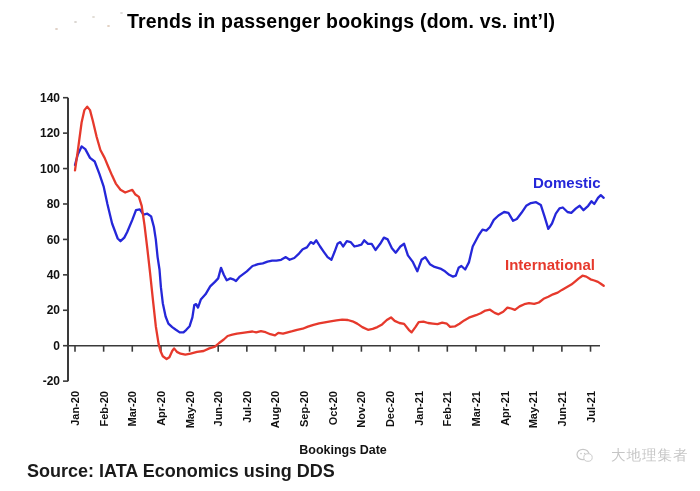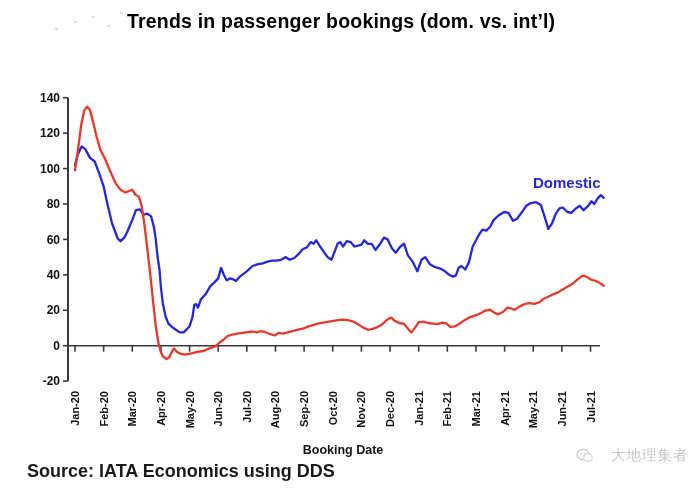--- a/index.html
+++ b/index.html
@@ -98,22 +98,23 @@
       <text text-anchor="end" class="xtick-label" transform="translate(537.24,391) rotate(-90)">May-21</text>
       <line x1="561.88" y1="345.7" x2="561.88" y2="351.7" stroke="#3a3a3a" stroke-width="1.6"></line>
       <text text-anchor="end" class="xtick-label" transform="translate(565.88,391) rotate(-90)">Jun-21</text>
       <line x1="590.52" y1="345.7" x2="590.52" y2="351.7" stroke="#3a3a3a" stroke-width="1.6"></line>
       <text text-anchor="end" class="xtick-label" transform="translate(594.52,391) rotate(-90)">Jul-21</text>
       <polyline points="75.0,165.0 77.8,154.4 81.6,146.4 85.3,149.1 90.0,157.9 94.7,161.5 99.4,173.9 103.6,186.3 107.4,204.0 112.1,223.5 117.7,238.5 120.5,241.2 124.3,237.6 127.1,232.3 132.3,219.9 136.0,210.2 139.8,209.3 143.5,214.6 147.3,213.7 151.1,216.4 153.9,227.0 155.8,239.4 157.6,257.1 159.5,269.5 160.9,287.2 162.8,303.2 165.6,316.5 168.4,323.6 172.2,327.1 175.9,329.8 179.7,332.4 183.5,332.4 186.3,329.8 189.6,326.2 192.4,317.4 194.3,305.0 196.1,304.1 198.0,307.6 200.8,299.6 205.5,294.3 210.2,286.4 214.9,281.9 218.2,278.4 221.0,267.8 223.8,274.8 226.7,280.2 230.4,278.4 233.2,279.3 236.0,281.0 239.8,276.6 246.8,271.3 252.5,266.0 258.1,264.2 262.8,263.3 267.5,261.6 272.2,260.7 276.4,260.7 281.1,259.8 285.8,257.1 289.6,259.8 294.3,258.0 299.0,253.6 302.7,249.2 306.9,247.4 310.7,242.1 313.5,243.8 316.3,240.3 320.1,246.5 323.8,251.8 327.6,257.1 331.4,259.8 334.6,251.8 337.5,243.8 340.3,242.1 343.1,246.5 346.8,241.2 350.6,242.1 354.4,246.5 358.1,245.6 361.4,244.7 364.2,240.3 368.0,243.8 371.7,243.8 375.5,250.0 380.2,243.8 383.9,237.6 387.7,239.4 391.9,248.3 395.7,252.7 400.4,246.5 404.1,243.8 407.9,255.4 412.6,261.6 417.3,271.3 421.5,259.8 425.3,257.1 429.9,264.2 434.6,266.9 440.3,268.6 445.0,271.3 449.2,274.8 453.0,276.6 455.8,275.7 458.6,267.8 461.4,266.0 465.2,269.5 468.9,262.4 472.7,246.5 478.8,235.0 482.5,229.7 486.3,230.6 490.0,227.0 493.8,219.9 498.5,215.5 504.1,212.0 508.4,212.8 513.1,220.8 516.8,219.0 521.5,212.8 526.2,205.8 530.9,203.1 536.1,202.2 540.8,204.9 544.5,216.4 548.3,228.8 552.0,223.5 555.8,213.7 559.5,208.4 562.8,207.5 567.5,212.0 571.3,212.8 576.0,208.4 579.7,205.8 583.5,210.2 588.2,205.8 591.5,201.3 594.3,204.0 598.0,197.8 600.8,195.1 603.7,197.8" fill="none" stroke="#2527d9" stroke-width="2.3" stroke-linejoin="round" stroke-linecap="round"></polyline>
       <polyline points="75.0,170.3 77.8,150.8 81.6,122.5 84.4,110.1 87.2,106.6 90.0,110.1 92.8,120.7 96.6,136.7 100.4,150.0 104.6,157.9 108.3,166.8 112.1,175.6 115.8,183.6 120.5,189.8 125.2,192.5 132.3,189.8 135.1,194.2 138.9,196.9 141.7,205.8 144.5,225.2 147.3,248.3 150.1,273.1 152.9,299.6 155.8,326.2 158.6,343.9 160.5,351.0 162.8,356.3 166.6,359.0 169.4,357.2 172.2,351.0 174.1,348.4 176.9,351.9 180.6,353.7 185.3,354.6 190.5,353.7 197.1,351.9 203.6,351.0 209.3,348.4 214.9,346.6 219.1,343.0 223.8,339.5 227.6,336.0 232.3,334.7 237.0,333.7 242.6,332.9 247.8,332.2 252.5,331.5 256.2,332.4 260.9,331.2 265.6,332.2 270.3,334.2 275.0,335.4 278.3,332.9 283.0,333.7 287.7,332.4 292.4,331.2 297.1,329.8 302.7,328.7 307.9,326.6 313.5,324.8 319.1,323.4 324.8,322.3 330.4,321.3 336.5,320.4 342.2,319.7 347.8,320.0 352.5,321.3 357.2,323.6 362.3,327.1 368.0,329.8 372.7,328.9 377.4,327.1 382.1,324.4 386.8,320.0 391.0,317.4 394.7,320.9 399.4,323.0 404.1,323.9 408.8,329.8 411.6,332.4 415.4,327.1 418.7,322.1 423.4,321.6 428.1,323.0 432.8,323.6 437.5,324.1 442.2,322.7 446.9,323.7 450.1,326.9 454.8,326.4 459.5,323.7 464.2,320.4 468.9,317.7 476.0,315.2 480.7,313.3 485.4,310.6 490.0,309.7 494.7,312.9 498.5,314.3 503.2,311.7 507.4,307.6 511.2,308.5 514.9,309.9 519.6,306.4 524.3,304.2 529.0,303.2 534.2,303.9 538.9,302.5 543.6,298.8 548.3,296.8 553.0,294.3 557.7,292.6 561.9,289.9 566.6,287.2 571.3,284.6 575.0,281.6 578.8,278.4 582.5,275.7 586.3,276.6 590.5,279.3 594.3,280.5 598.0,281.9 600.8,283.7 603.7,285.8" fill="none" stroke="#e6392c" stroke-width="2.3" stroke-linejoin="round" stroke-linecap="round"></polyline>
     </svg>
 
   <div class="legend-label legend-domestic" style="color: rgb(37, 39, 217); text-align: right;">Domestic</div>
+  <div class="legend-label legend-international" style="color: rgb(230, 57, 44);">International</div>
 
-  <div class="xaxis-title">Booking Date</div>
+  <div class="xaxis-title">Bookings Date</div>
 
   <div class="source">Source: IATA Economics using DDS</div>
 
   <div class="watermark">
     <div class="wm-row">
       <span style="display:inline-block;width:17px;height:15px;">
         <svg width="17" height="15" viewBox="0 0 17 15">
           <ellipse cx="7" cy="6.5" rx="6" ry="5.2" fill="none" stroke="#c6c6c6" stroke-width="1.2"></ellipse>
           <ellipse cx="12" cy="9.5" rx="4.2" ry="3.8" fill="#ffffff" stroke="#cccccc" stroke-width="1"></ellipse>
           <circle cx="5" cy="5.6" r="0.8" fill="#c6c6c6"></circle>

